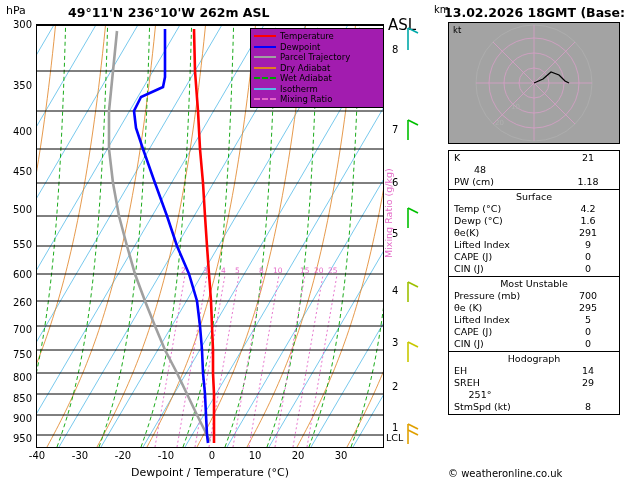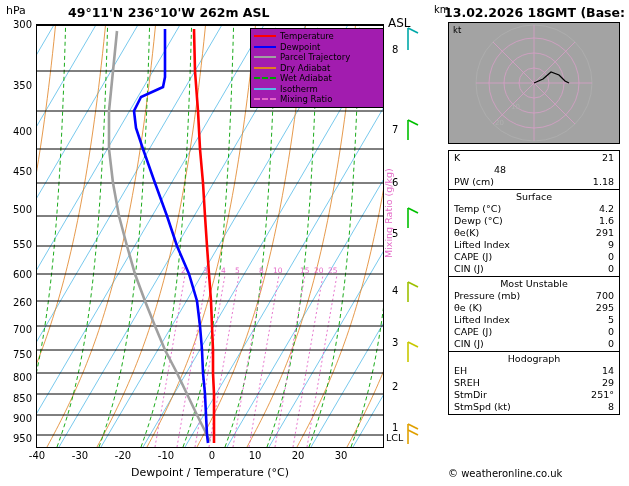--- a/index.html
+++ b/index.html
@@ -11,21 +11,21 @@
     overflow: hidden;
   }
   #root { position: relative; width: 629px; height: 486px; }
 
   .lbl { position: absolute; white-space: nowrap; }
 
   
   #hpa-label { left: 6px; top: 4px; font-size: 11px; color: #000; }
   #station-title { left: 52px; top: 5px; font-size: 12.5px; font-weight: bold; color: #000; margin-left: 16px; }
   #km-label { left: 390px; top: 4px; font-size: 10px; color: #000; text-align: center; padding-left: 44px; }
-  #asl-label { left: 388px; top: 16px; font-size: 12px; color: #000; }
+  #asl-label { left: 388px; top: 16px; font-size: 15px; color: #000; }
   #date-title { left: 444px; top: 5px; font-size: 12.5px; font-weight: bold; color: #000; }
 
   
   #plot-area {
     position: absolute; left: 36px; top: 24px;
     width: 348px; height: 424px;
     border: 1px solid #000; background: #fff; overflow: hidden;
   }
   #plot-svg { position: absolute; left:0; top:0; }
 
@@ -75,21 +75,21 @@
   
   #data-panel {
     position: absolute; left: 448px; top: 150px;
     width: 172px; border: 1px solid #000; background: #fff;
     font-size: 9.5px; color: #000;
   }
   .sect { padding: 1px 0; }
   .sect + .sect { border-top: 1px solid #000; }
   .drow { display: flex; line-height: 12px; padding: 0 5px; }
   .dkey { flex: 1 1 auto; }
-  .dval { flex: 0 0 52px; text-align: right; }
+  .dval { flex: 0 0 52px; text-align: center; }
   .shead { text-align: center; line-height: 12px; }
 
   
   #footer {
     position: absolute; left: 448px; top: 468px;
     font-size: 10px; color: #000;
   }
 
   .mix-num { font-size: 7.5px; fill: #e469c8; }
 </style>
@@ -398,21 +398,20 @@
       <div class="shead">Hodograph</div>
       <div class="drow">
         <span class="dkey">EH</span>
         <span class="dval">14</span>
       </div>
       <div class="drow">
         <span class="dkey">SREH</span>
         <span class="dval">29</span>
       </div>
       <div class="drow">
-        <span class="dkey">StmDir</span>
         <span class="dval">251°</span>
       </div>
       <div class="drow">
         <span class="dkey">StmSpd (kt)</span>
         <span class="dval">8</span>
       </div>
     </div>
   </div>
 
   <div id="footer">© weatheronline.co.uk</div>

